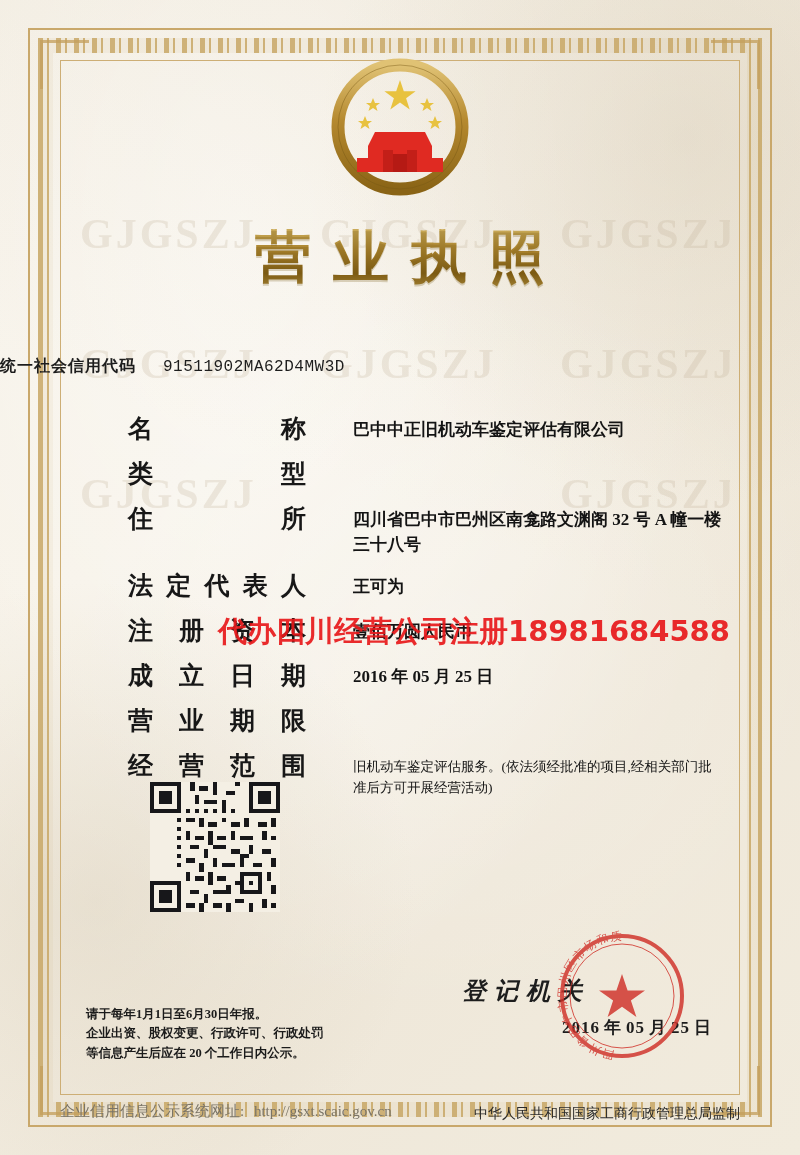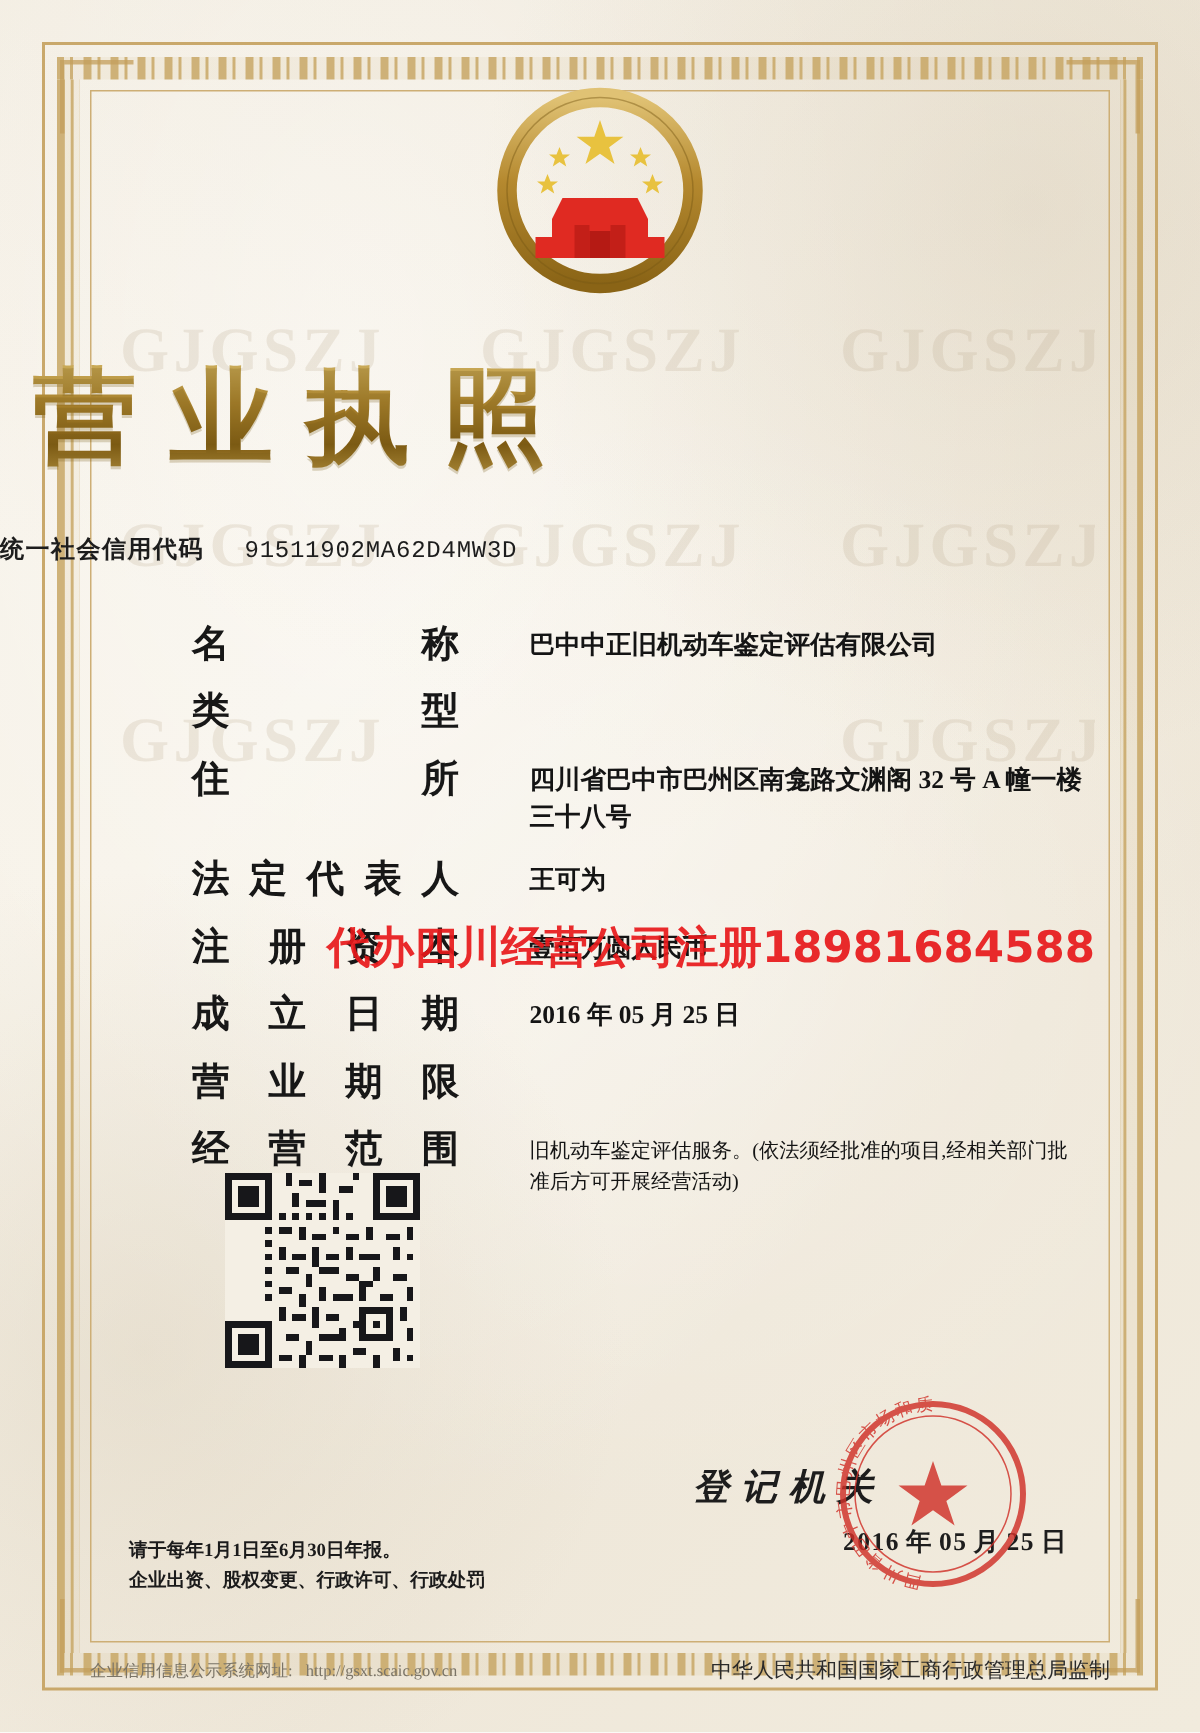--- a/index.html
+++ b/index.html
@@ -94,26 +94,26 @@
     left: 50%;
     transform: translateX(-50%);
     top: 54px;
     width: 146px;
     height: 146px;
   }
 
   
   .title {
     position: absolute;
-    top: 232px;
+    top: 220px;
     left: 0; right: 0;
-    text-align: left;
+    text-align: center;
     font-family: "DejaVu Serif", "Liberation Serif", serif;
     font-weight: bold;
-    font-size: 69px;
+    font-size: 56px;
     letter-spacing: 22px;
     text-indent: 22px;
     background: linear-gradient(180deg, #d9bd6c 0%, #a8812c 40%, #7d5a12 70%, #c9a550 100%);
     -webkit-background-clip: text;
     background-clip: text;
     color: transparent;
     text-shadow: 0 2px 0 rgba(120,90,25,0.25);
   }
 
   
@@ -233,21 +233,21 @@
     bottom: 92px;
     font-size: 12.5px;
     line-height: 1.55;
     font-weight: bold;
     color: #1b1b1b;
   }
   .footer-left {
     position: absolute;
     left: 60px;
     bottom: 34px;
-    font-size: 11px;
+    font-size: 15px;
     color: #7a7467;
   }
   .footer-left .url {
     font-family: "Liberation Serif", serif;
     margin-left: 6px;
   }
   .footer-right {
     position: absolute;
     right: 60px;
     bottom: 32px;
@@ -499,20 +499,21 @@
     <polygon points="66,44 71.6,60.4 89,60.4 74.9,70.6 80.4,87 66,76.8 51.6,87 57.1,70.6 43,60.4 60.4,60.4" fill="#d03028"></polygon>
     <path id="sealArc" d="M 66 122 A 56 56 0 1 1 66 10" fill="none" stroke="none"></path>
     <text font-size="11.5" fill="#d03028" font-family="'Liberation Serif', serif" letter-spacing="1.6">
       <textPath href="#sealArc" startOffset="4%">四川省巴中市巴州区市场和质量监督管理局</textPath>
     </text>
   </svg>
 
   <div class="notes">
     <div>请于每年1月1日至6月30日年报。</div>
     <div>企业出资、股权变更、行政许可、行政处罚</div>
+    <div>等信息产生后应在 20 个工作日内公示。</div>
   </div>
 
   <div class="footer-left">
     <span>企业信用信息公示系统网址:</span>
     <span class="url">http://gsxt.scaic.gov.cn</span>
   </div>
   <div class="footer-right">中华人民共和国国家工商行政管理总局监制</div>
 
 </div>
 

